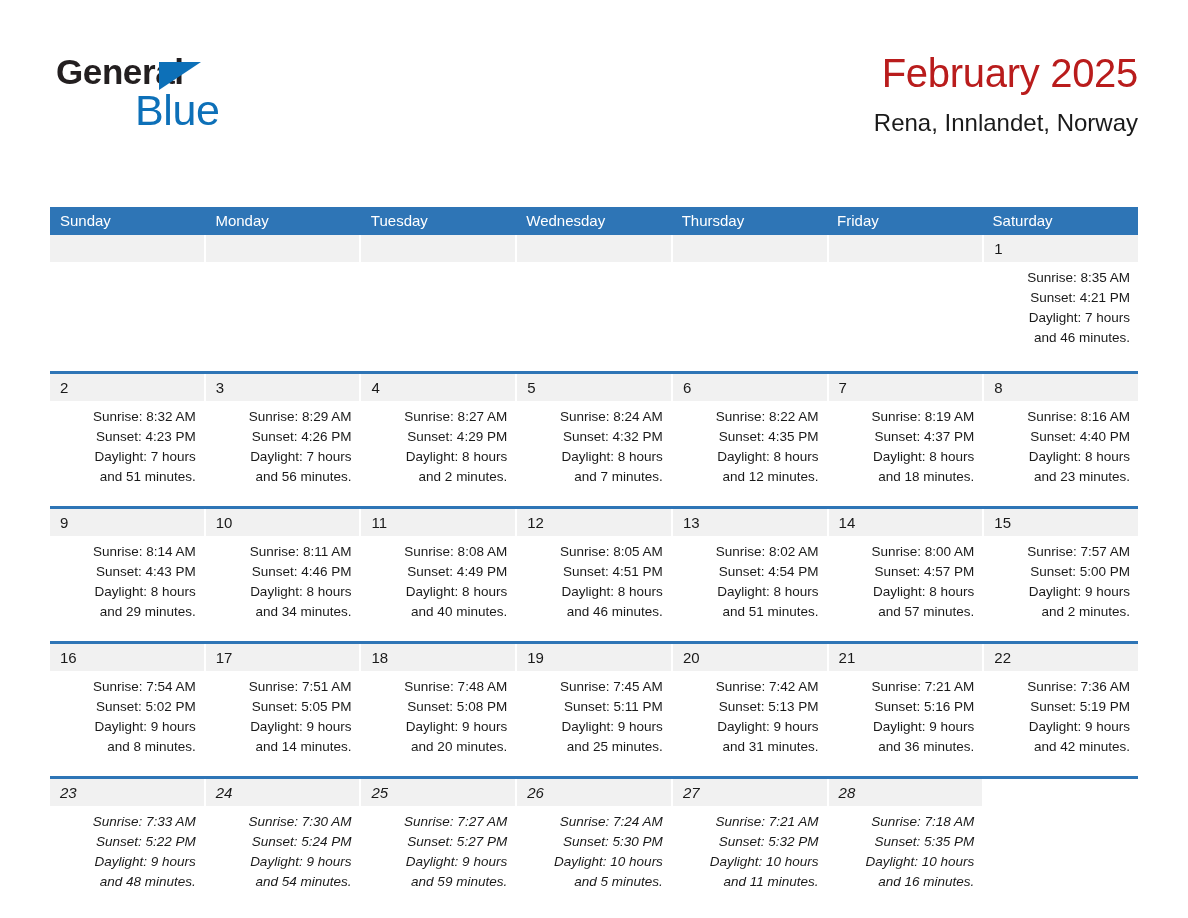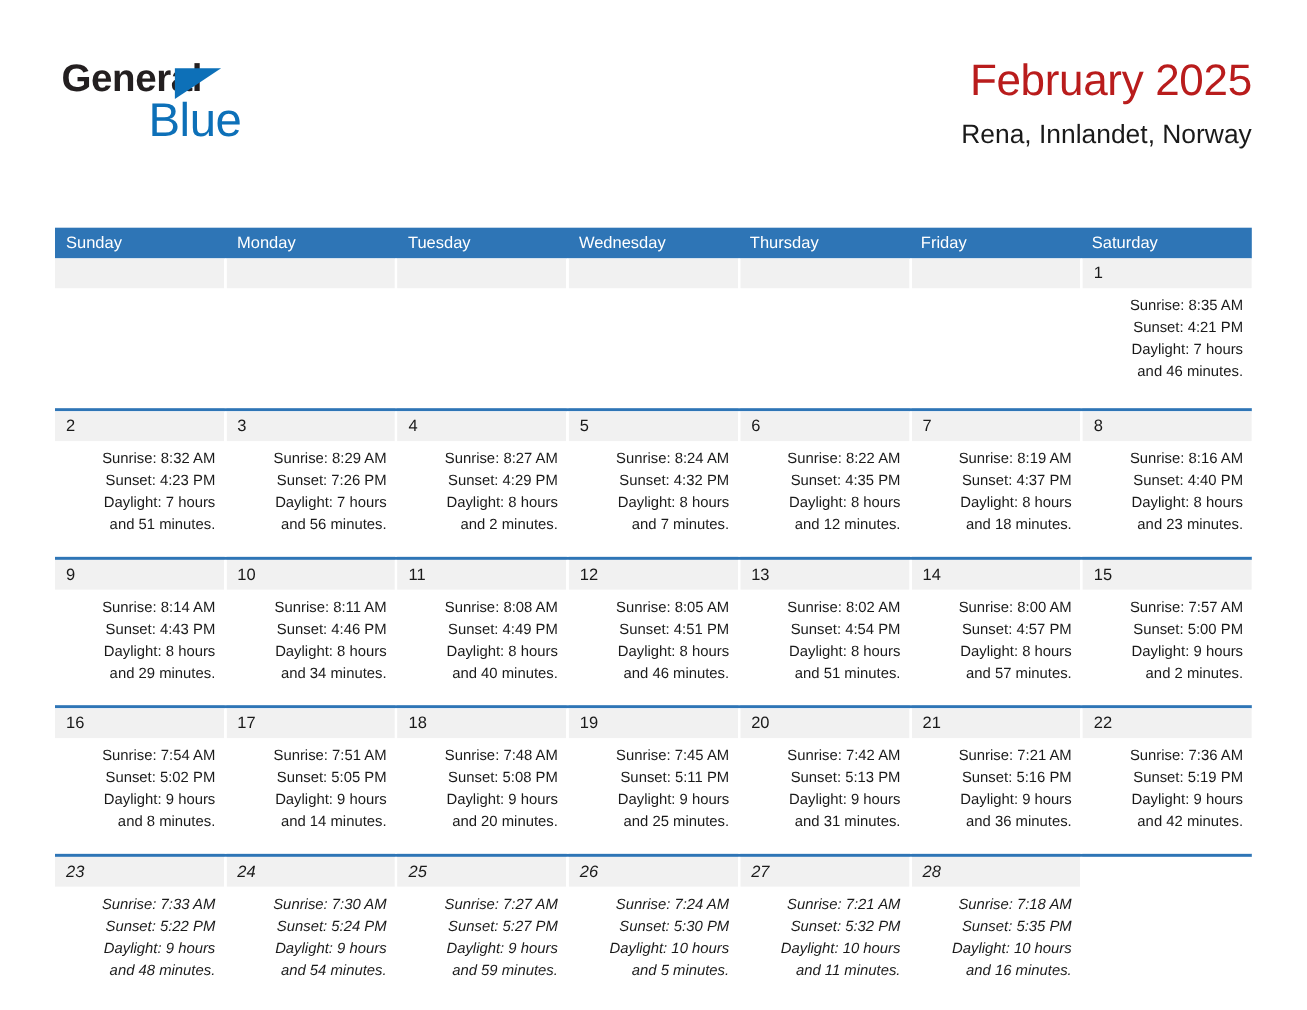--- a/index.html
+++ b/index.html
@@ -242,21 +242,21 @@
           <div>Daylight: 7 hours</div>
           <div>and 51 minutes.</div>
         </div>
       </div>
       <div class="day-cell">
         <div class="daynum-strip">
             <span class="daynum">3</span>
           </div>
         <div class="day-info">
           <div>Sunrise: 8:29 AM</div>
-          <div>Sunset: 7:26 PM</div>
+          <div>Sunset: 4:26 PM</div>
           <div>Daylight: 7 hours</div>
           <div>and 56 minutes.</div>
         </div>
       </div>
       <div class="day-cell">
         <div class="daynum-strip">
             <span class="daynum">4</span>
           </div>
         <div class="day-info">
           <div>Sunrise: 8:27 AM</div>

